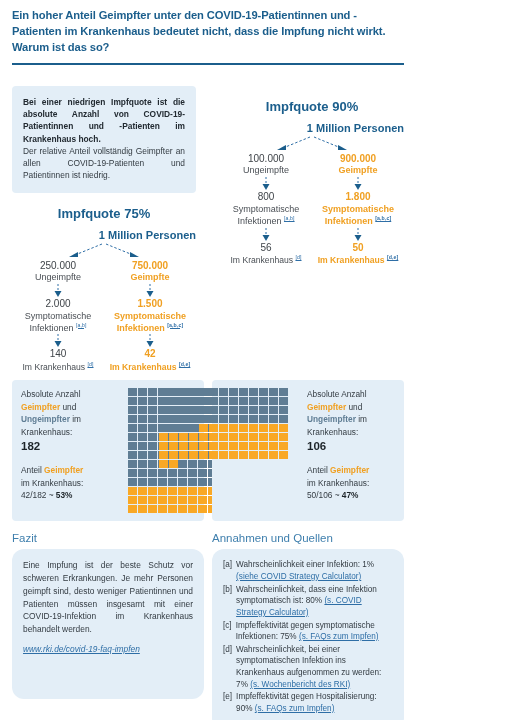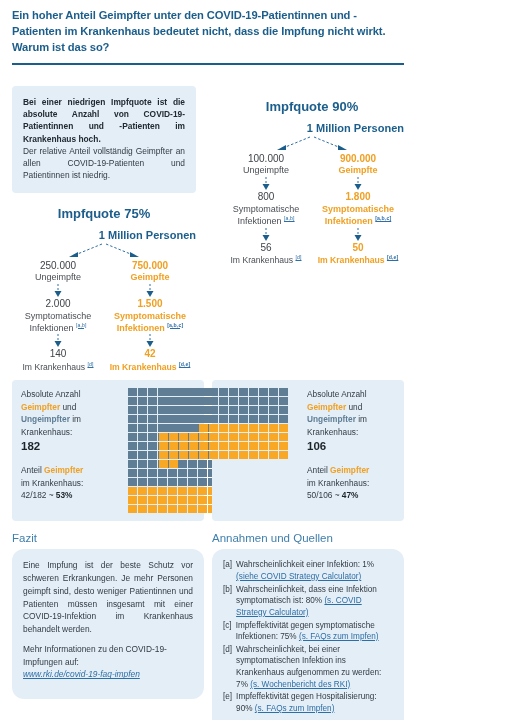--- a/index.html
+++ b/index.html
@@ -639,21 +639,20 @@
         </div>
     </div>
   </div>
 
   <div class="bottom">
     <div class="bcol">
       <div class="bhead">Fazit</div>
       <div class="bbox">
         <p>Eine Impfung ist der beste Schutz vor schweren Erkrankungen. Je mehr Personen geimpft sind, desto weniger Patientinnen und Patienten müssen insgesamt mit einer COVID-19-Infektion im Krankenhaus behandelt werden.</p>
         <div class="spacer"></div>
-        <p class="nj">Mehr Informationen zu den COVID-19-Impfungen auf:</p>
         <p class="nj"><span class="lnk">www.rki.de/covid-19-faq-impfen</span></p>
       </div>
     </div>
 
     <div class="bcol">
       <div class="bhead">Annahmen und Quellen</div>
       <div class="bbox">
         <ul class="srclist" id="srclist">
             <li class="srcitem">
               <span class="srckey">[a]</span>

